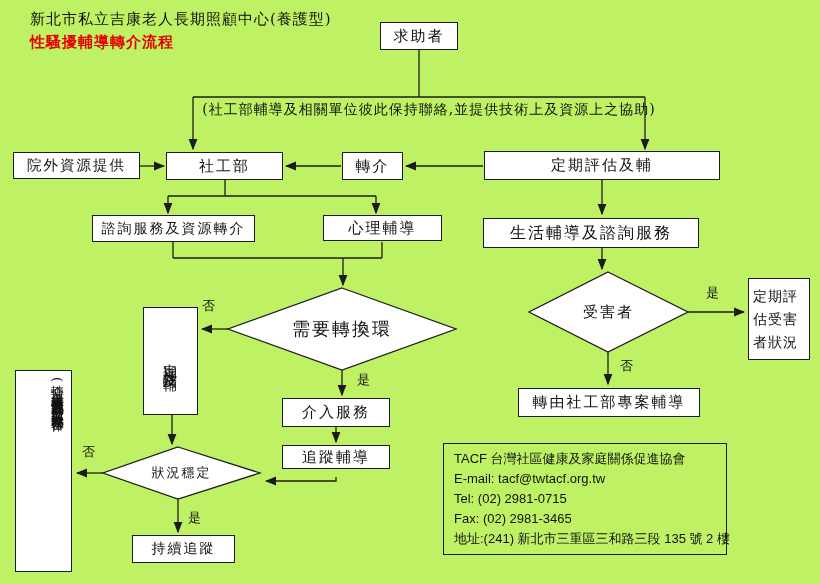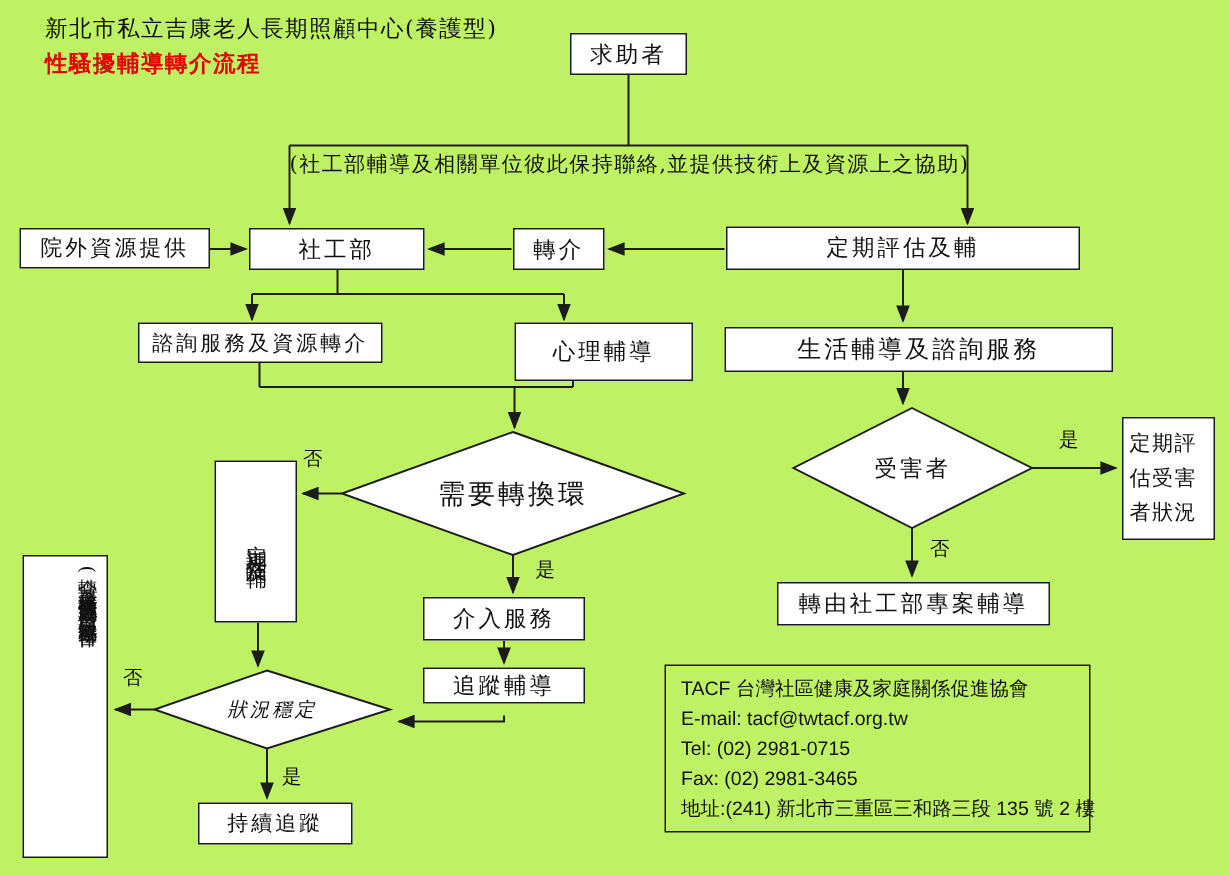--- a/index.html
+++ b/index.html
@@ -17,21 +17,21 @@
     letter-spacing:2px;box-sizing:border-box;
   }
   .yn{position:absolute;font-size:13px;letter-spacing:0;}
   .vtext{
     writing-mode:vertical-rl;text-orientation:mixed;white-space:normal;
     letter-spacing:2px;
   }
   #title{position:absolute;left:30px;top:10px;font-size:15px;letter-spacing:1px;}
   #subtitle{position:absolute;left:30px;top:33px;font-size:15px;font-weight:bold;letter-spacing:1px;}
   #coord-note{
-    position:absolute;left:193px;top:101px;width:472px;text-align:left;
+    position:absolute;left:193px;top:101px;width:472px;text-align:center;
     font-size:14px;letter-spacing:1px;white-space:nowrap;
   }
   #contact{
     position:absolute;left:443px;top:443px;width:284px;height:112px;
     border:1.5px solid #1c1c1c;box-sizing:border-box;padding:5px 10px;
     font-family:"Liberation Sans","DejaVu Sans",sans-serif;font-size:13px;line-height:20px;
     letter-spacing:0;
   }
   #contact div{white-space:nowrap;}
   svg{position:absolute;left:0;top:0;}
@@ -97,26 +97,26 @@
   <div class="node" style="left:13px;top:152px;width:127px;height:27px;font-size:14.5px;">院外資源提供</div>
 
   <div class="node" style="left:166px;top:152px;width:117px;height:28px;">社工部</div>
 
   <div class="node" style="left:342px;top:152px;width:61px;height:28px;">轉介</div>
 
   <div class="node" style="left:484px;top:151px;width:236px;height:29px;">定期評估及輔</div>
 
   <div class="node" style="left:92px;top:215px;width:163px;height:27px;font-size:14px;">諮詢服務及資源轉介</div>
 
-  <div class="node" style="left:323px;top:215px;width:119px;height:39px;margin-left:20px;">心理輔導</div>
+  <div class="node" style="left:323px;top:215px;width:119px;height:26px;">心理輔導</div>
 
-  <div class="node" style="left:483px;top:218px;width:259px;height:30px;font-size:16px;">生活輔導及諮詢服務</div>
+  <div class="node" style="left:483px;top:218px;width:216px;height:30px;font-size:16px;">生活輔導及諮詢服務</div>
 
   <div class="dlabel" style="left:228px;top:288px;width:228px;height:82px;font-size:18px;">需要轉換環</div>
-  <div class="dlabel" style="left:103px;top:447px;width:157px;height:52px;font-size:13px;font-style:italic;">狀況穩定</div>
+  <div class="dlabel" style="left:103px;top:447px;width:157px;height:52px;font-size:13px;">狀況穩定</div>
   <div class="dlabel" style="left:529px;top:272px;width:159px;height:80px;font-size:15px;">受害者</div>
 
   <div class="node vtext" style="left:143px;top:307px;width:55px;height:108px;font-size:14px;letter-spacing:3px;">定期評估及輔</div>
 
   <div class="node" style="left:282px;top:398px;width:108px;height:29px;">介入服務</div>
 
   <div class="node" style="left:282px;top:445px;width:108px;height:24px;">追蹤輔導</div>
 
   <div class="node" style="left:132px;top:535px;width:103px;height:28px;font-size:14px;">持續追蹤</div>
 

